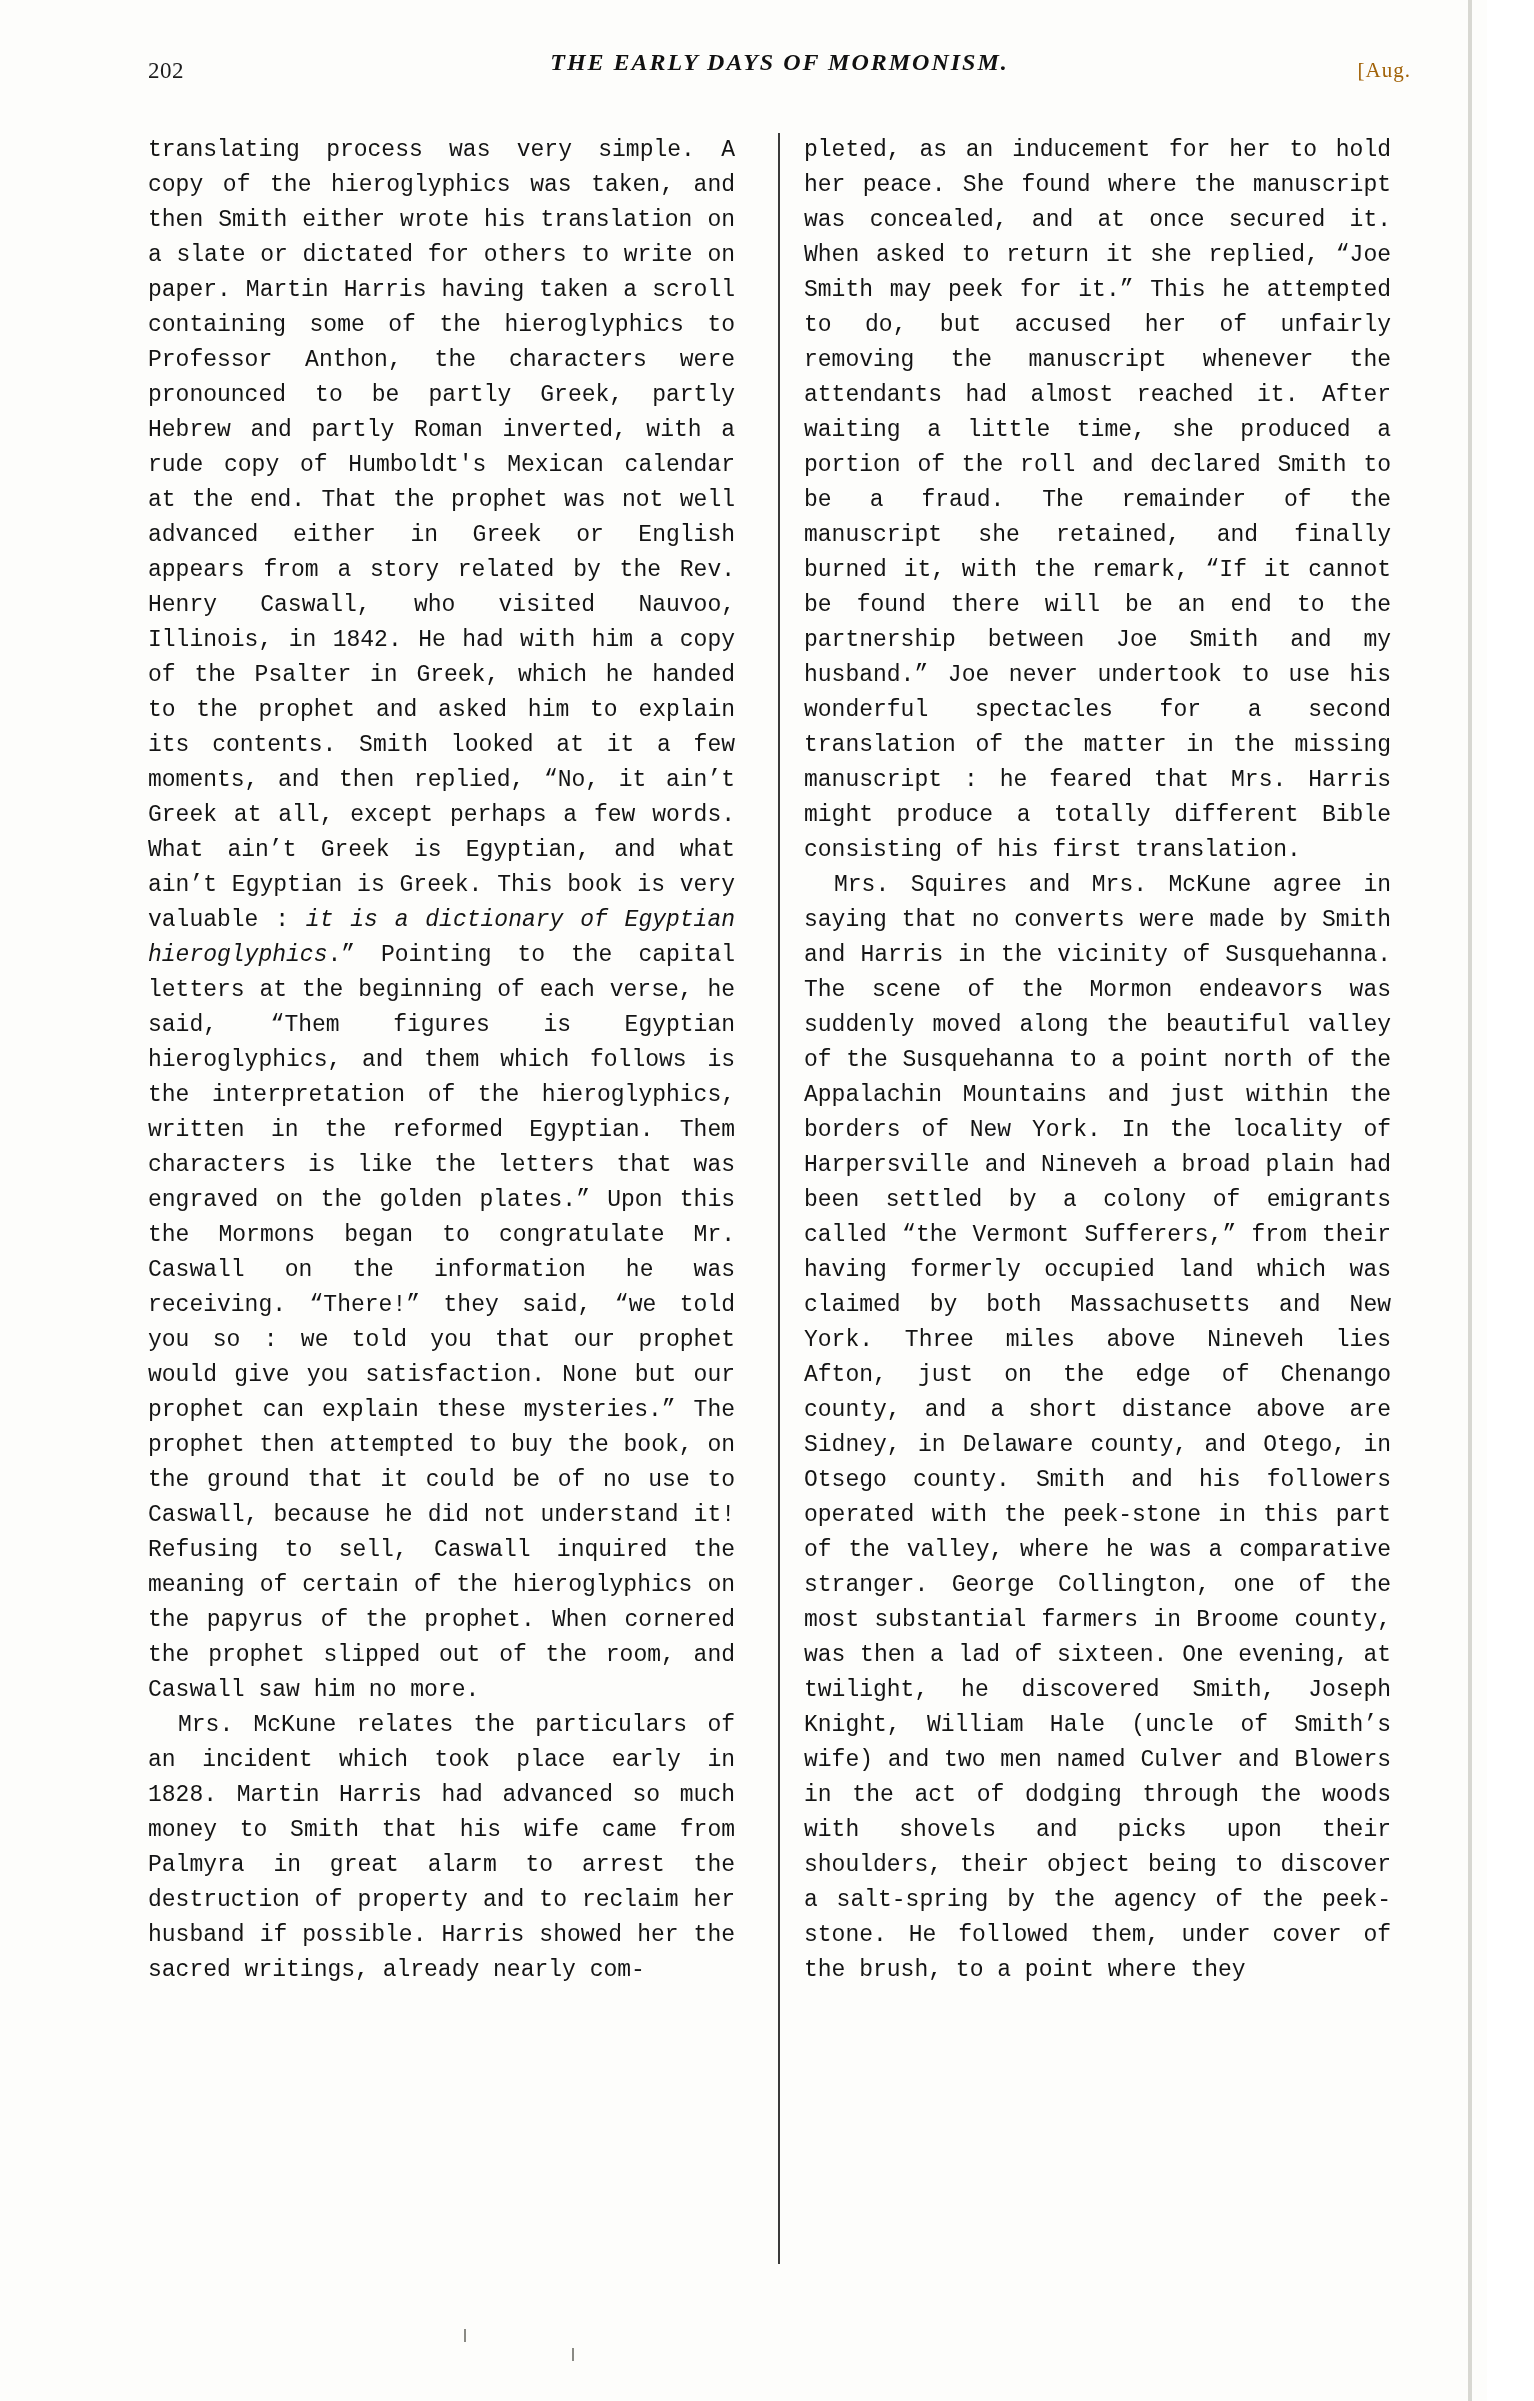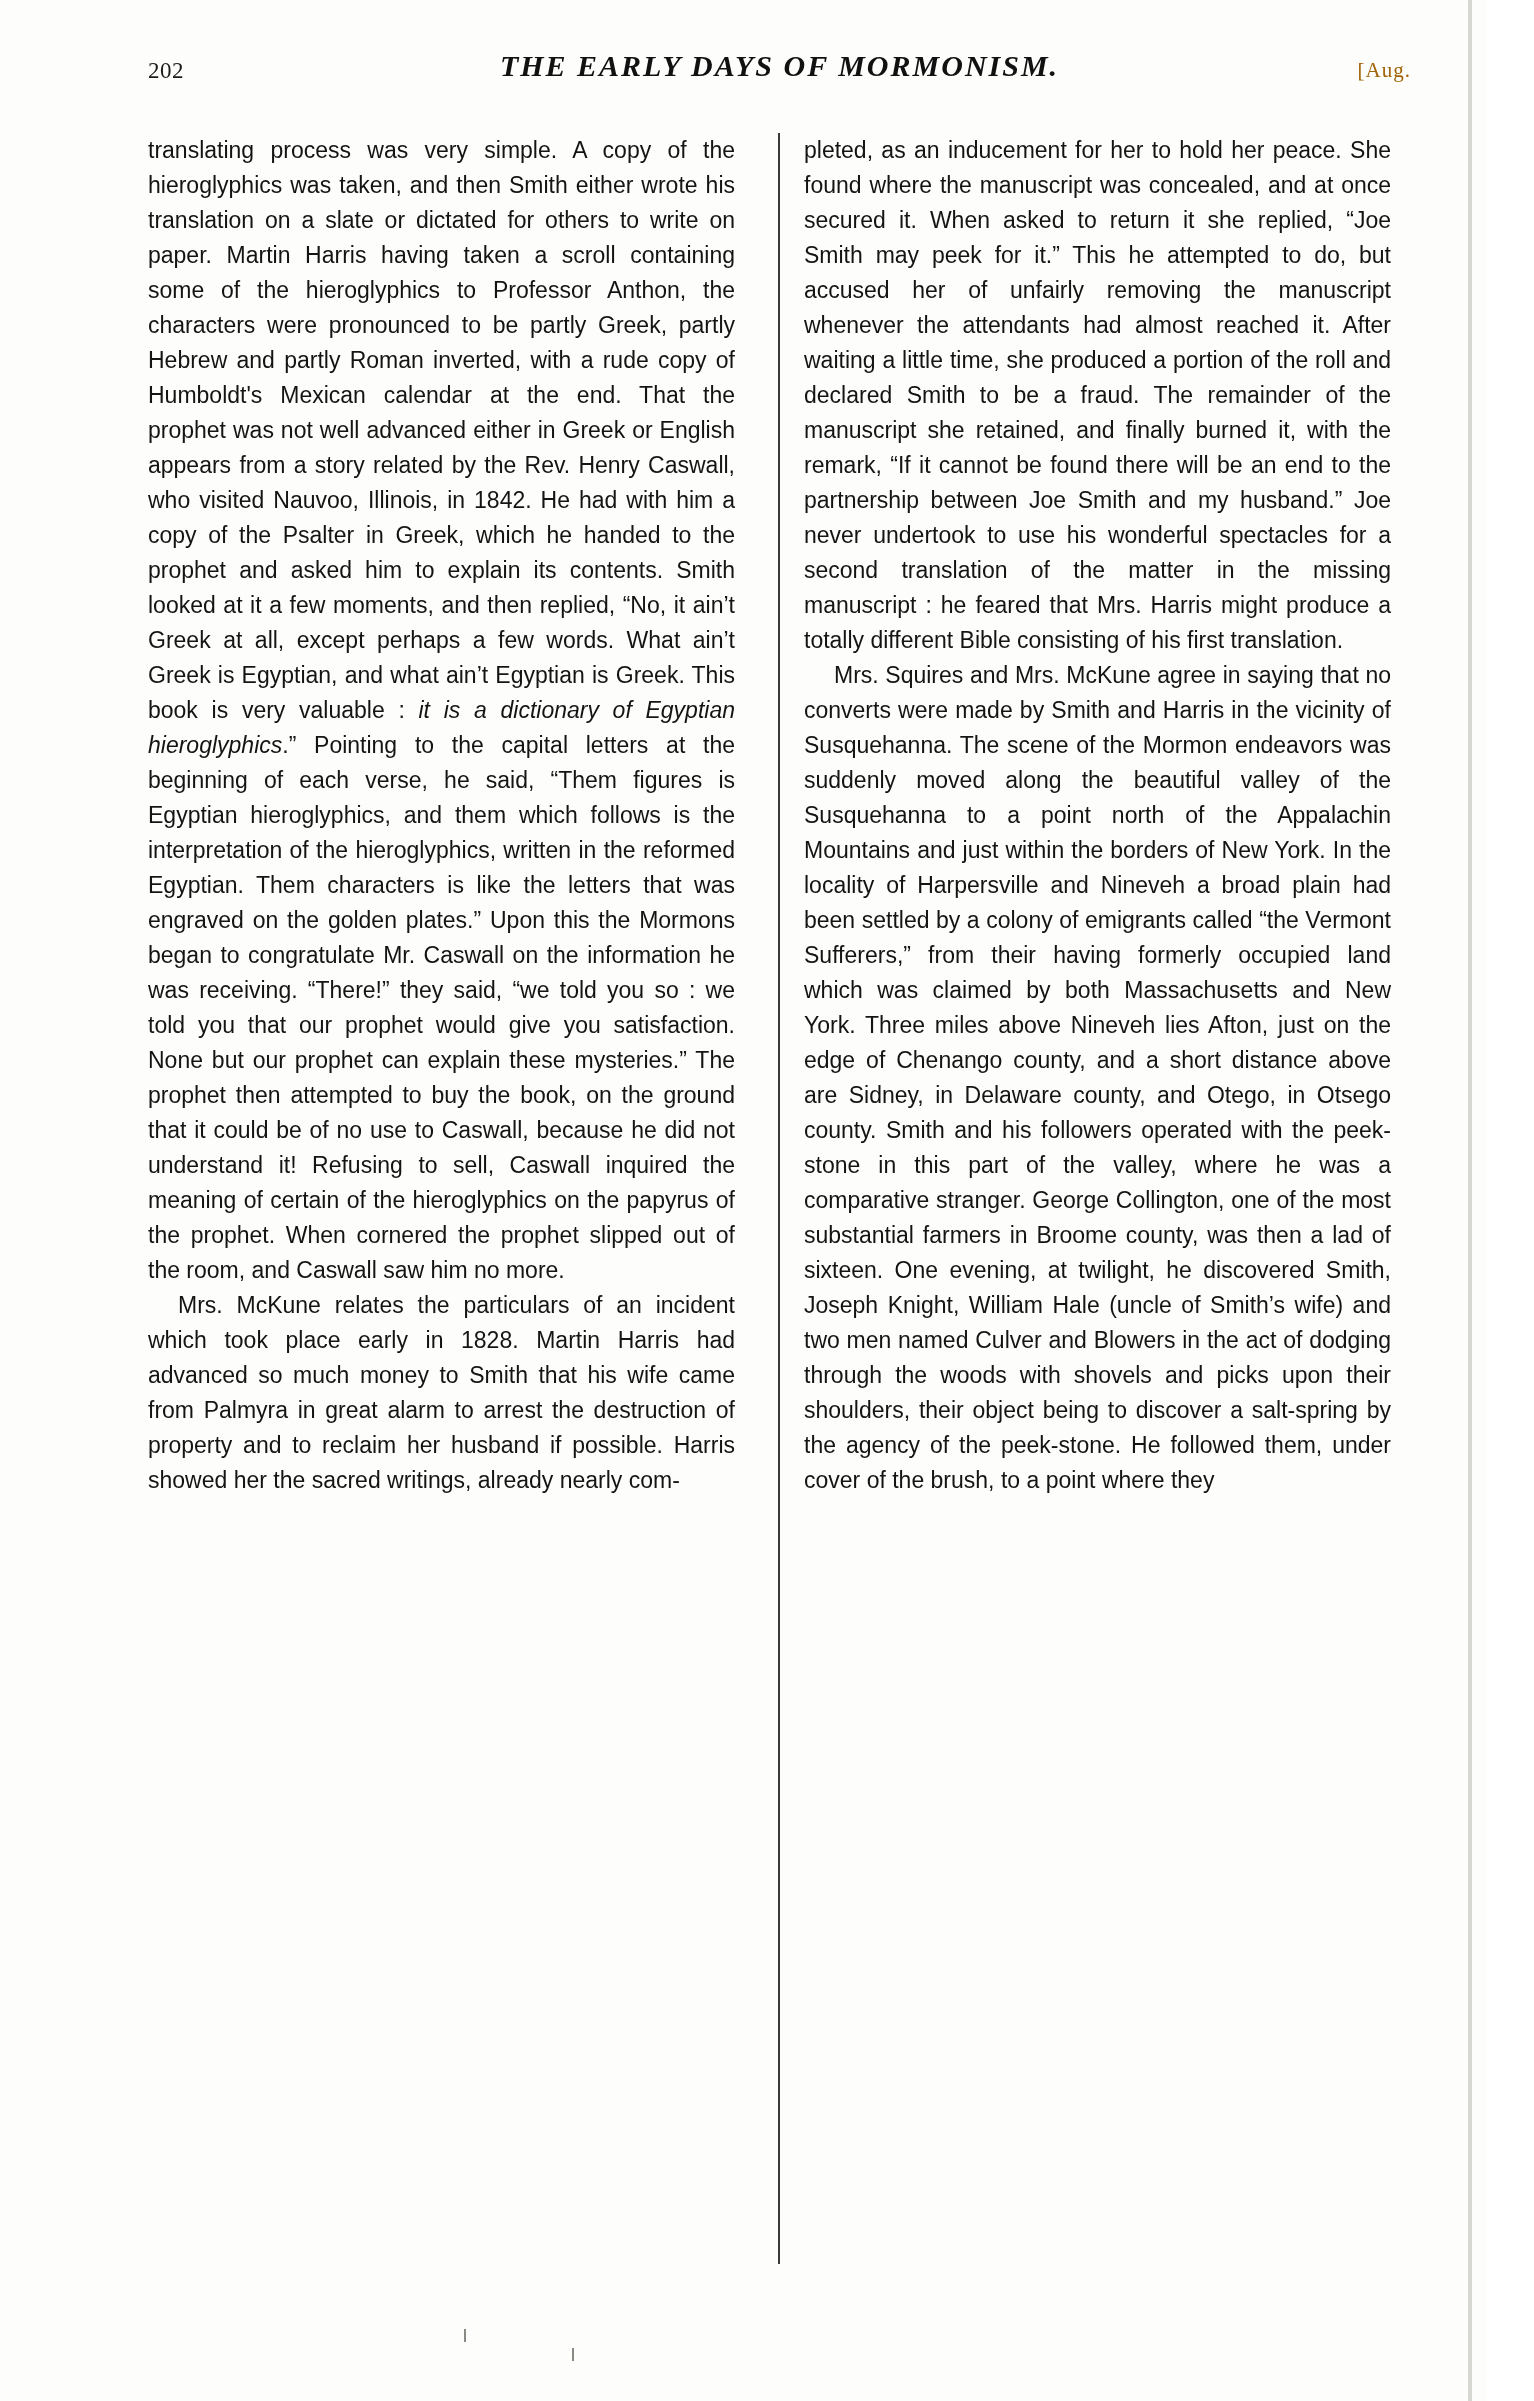--- a/index.html
+++ b/index.html
@@ -48,21 +48,21 @@
     color: #1c1c1c;
   }
   .running-title {
     position: absolute;
     left: 0;
     top: 0;
     width: 1263px;
     text-align: center;
     font-style: italic;
     font-weight: bold;
-    font-size: 30px;
+    font-size: 24px;
     letter-spacing: 2px;
     color: #111111;
     font-family: "Liberation Serif", serif;
   }
   .month {
     position: absolute;
     right: 0;
     top: 9px;
     font-size: 21px;
     letter-spacing: 1px;
@@ -86,21 +86,21 @@
   }
   .col {
     position: absolute;
     top: 0;
     width: 587px;
     font-size: 23px;
     line-height: 35px;
     text-align: justify;
     text-justify: inter-word;
     color: #141414;
-    font-family: Liberation Sans, sans-serif;
+    font-family: Liberation Mono, monospace;
     hyphens: manual;
   }
   .col-left { left: 0; }
   .col-right { left: 656px; }
   .col p {
     margin: 0;
     text-indent: 30px;
   }
   .col p.noindent { text-indent: 0; }
   .col i { font-style: italic; }

